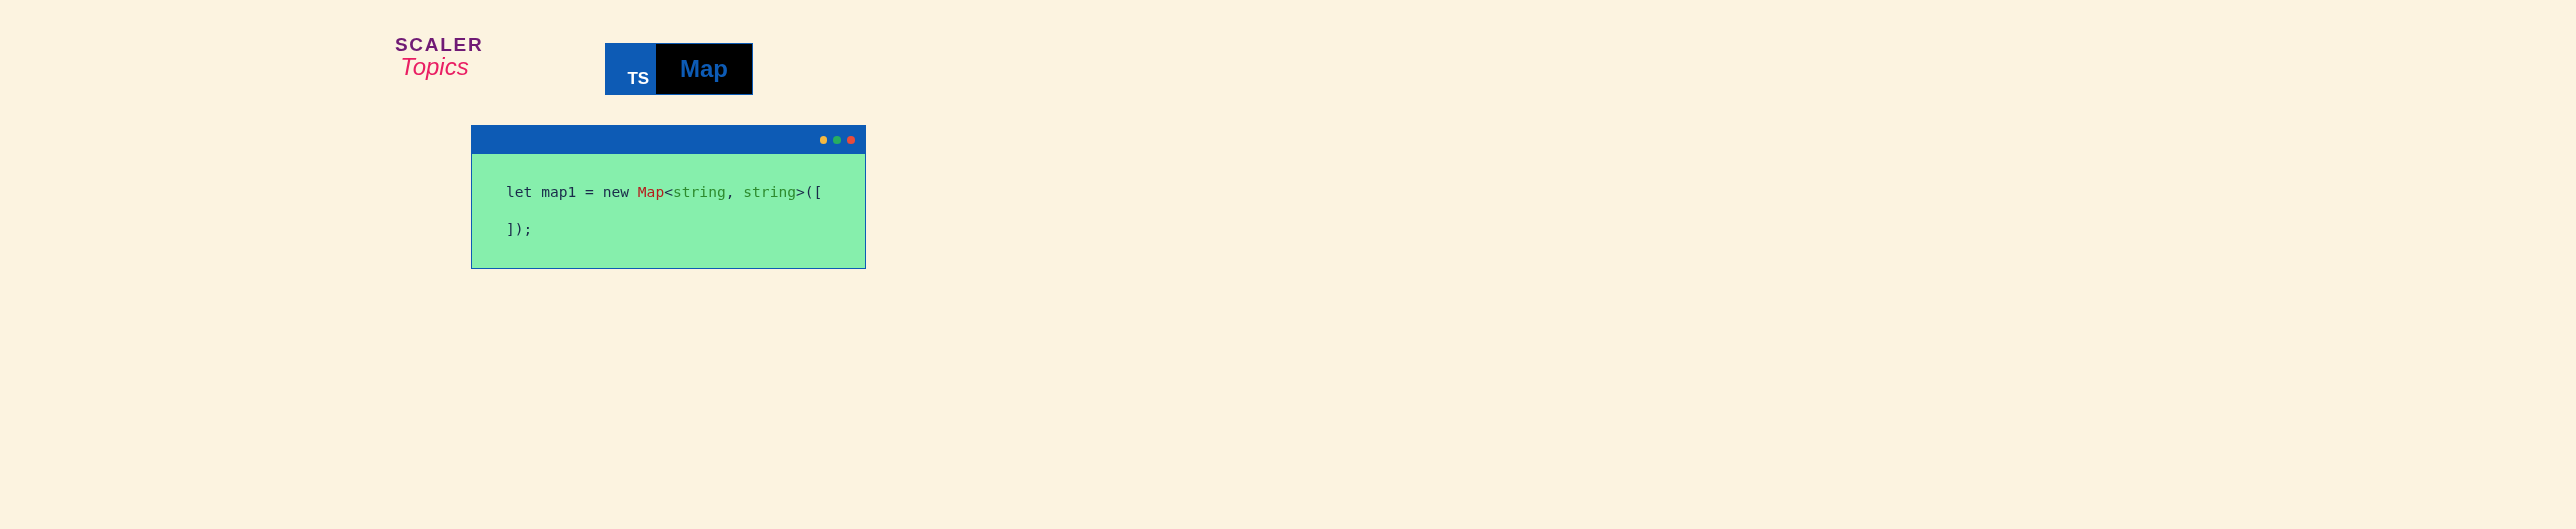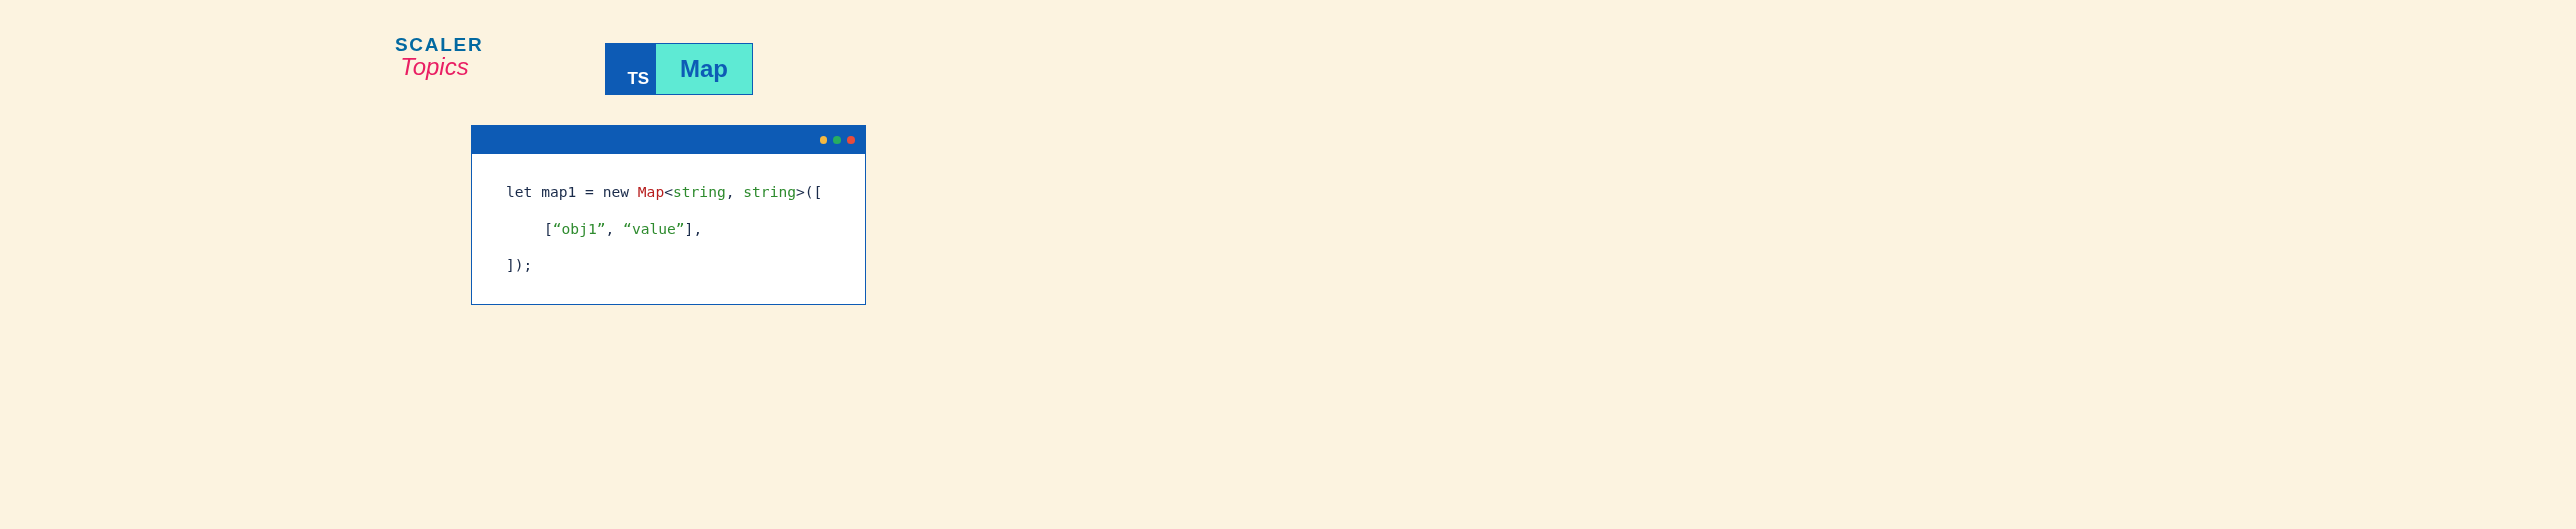--- a/index.html
+++ b/index.html
@@ -15,37 +15,37 @@
   top: 34px;
   left: 395px;
   display: flex;
   flex-direction: column;
   align-items: flex-start;
 }
 .scaler-text {
   font-weight: 800;
   font-size: 19px;
   letter-spacing: 1.7px;
-  color: #0369a1;
+  color: #701a75;
 }
 .topics-text {
   font-family: Liberation Sans, sans-serif;
   font-size: 24px;
   color: #e91e63;
   font-style: italic;
   margin-top: -3.4px;
   margin-left: 5.2px;
 }
 .title-box {
   position: absolute;
   top: 43px;
   left: 605px;
   display: flex;
   border: 1.7px solid #0d5bb5;
-  background: #5eead4;
+  background: #000000;
 }
 .ts-badge {
   background: #0d5bb5;
   width: 50px;
   height: 50px;
   display: flex;
   align-items: flex-end;
   justify-content: flex-end;
   padding: 5.2px 6.9px;
 }
@@ -61,21 +61,21 @@
   color: #0d5bb5;
   font-size: 24px;
   font-weight: 600;
 }
 .code-window {
   position: absolute;
   top: 125px;
   left: 471px;
   width: 395px;
   border: 1.7px solid #0d5bb5;
-  background: #ffffff;
+  background: #86efac;
 }
 .window-bar {
   background: #0d5bb5;
   height: 27.5px;
   display: flex;
   align-items: center;
   justify-content: flex-end;
   padding-right: 10.3px;
   gap: 6px;
 }
@@ -119,21 +119,18 @@
 <div class="code-window">
   <div class="window-bar">
     <span class="dot dot-yellow"></span>
     <span class="dot dot-green"></span>
     <span class="dot dot-red"></span>
   </div>
   <div class="code-body">
     <div>
       <span class="kw-blue">let </span><span class="kw-blue">map1 = </span><span class="kw-new">new </span><span class="kw-class">Map</span><span class="kw-blue">&lt;</span><span class="kw-type">string</span><span class="kw-blue">, </span><span class="kw-type">string</span><span class="kw-blue">&gt;</span><span class="kw-blue">([</span>
     </div>
-    <div class="indent1">
-      <span class="kw-blue">[</span><span class="kw-string">“obj1”</span><span class="kw-blue">, </span><span class="kw-string">“value”</span><span class="kw-blue">],</span>
-    </div>
     <div>
       <span class="kw-blue">]);</span>
     </div>
   </div>
 </div>
 
 
 </body></html>

